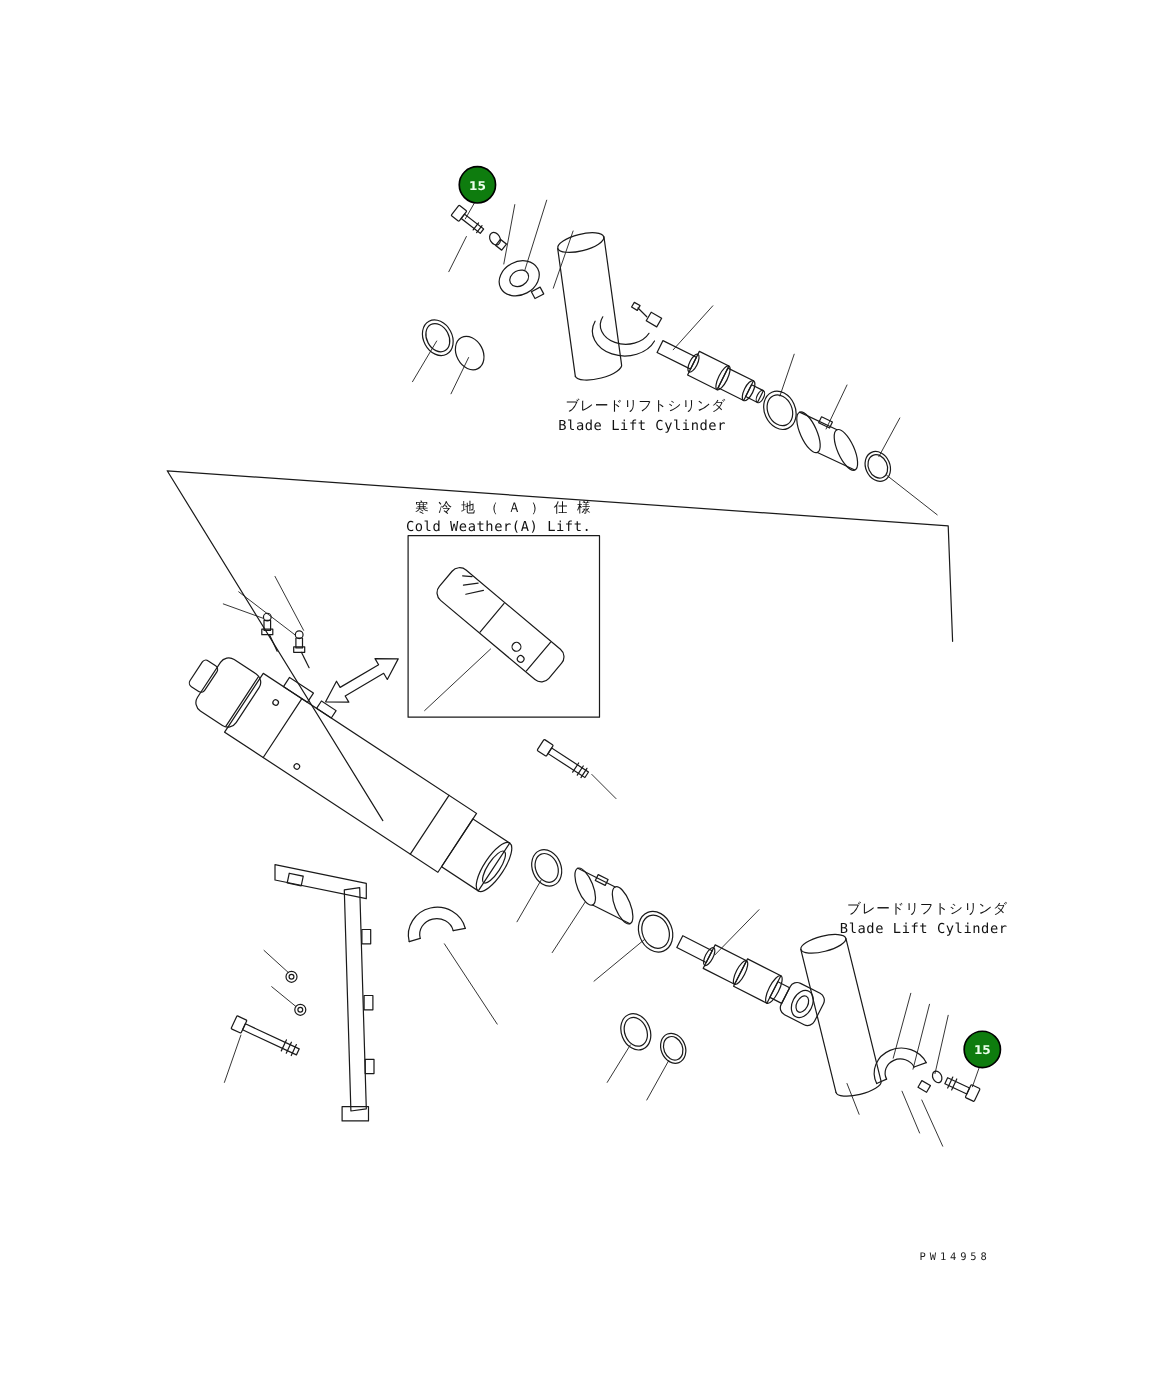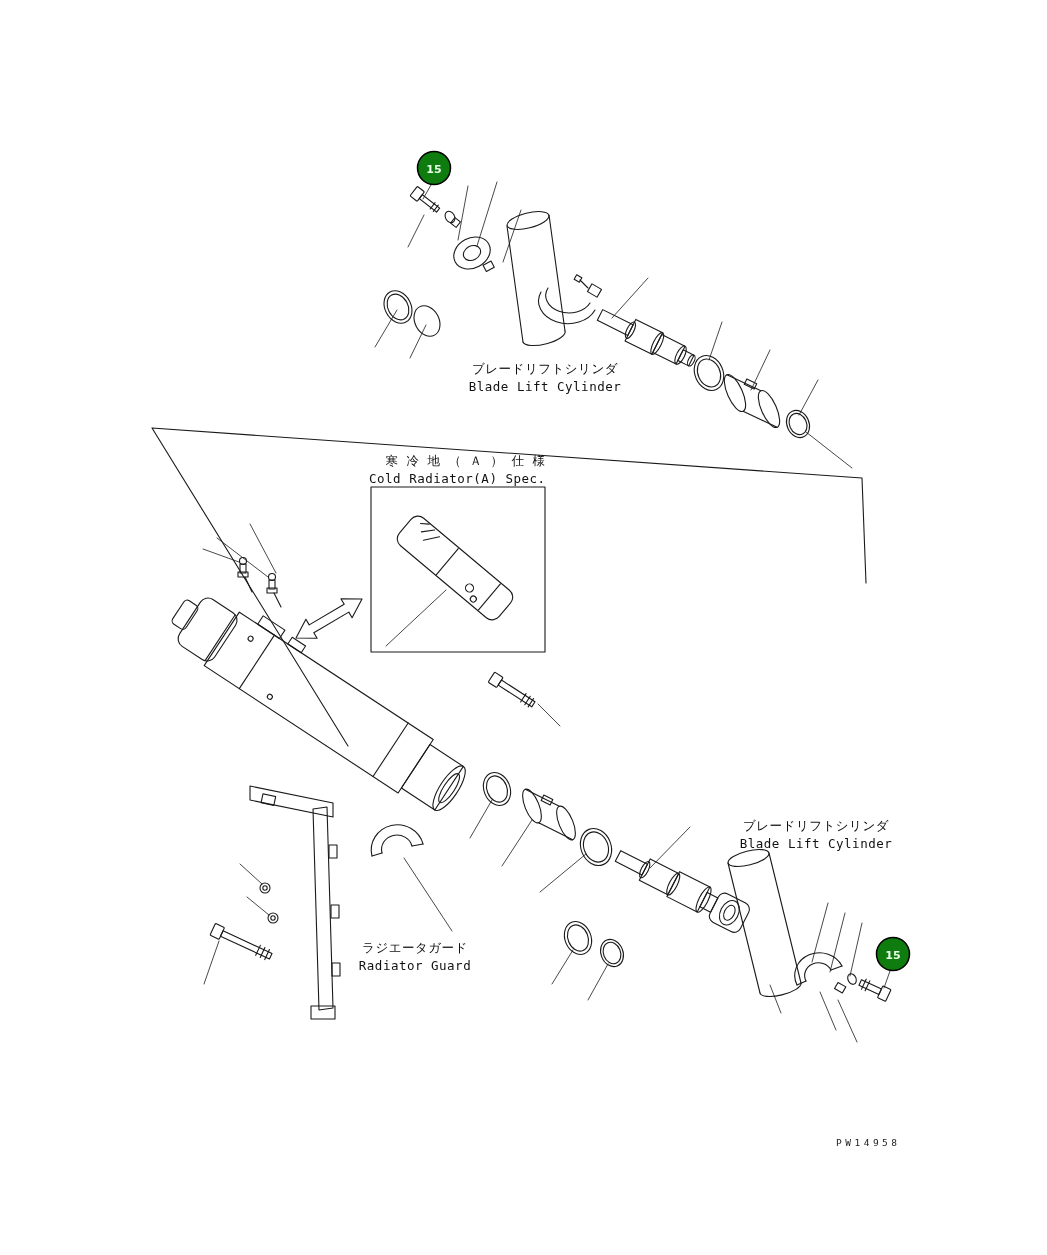--- a/index.html
+++ b/index.html
@@ -6,21 +6,21 @@
   html,body { background:#ffffff; }
   .page {
     position:relative; width:1047px; height:1255px;
     background:#ffffff; overflow:hidden;
     font-family:"DejaVu Sans", sans-serif;
   }
   svg.art { position:absolute; left:0; top:0; }
   .lbl {
     position:absolute; color:#111;
     font-family:"DejaVu Sans Mono","DejaVu Sans",monospace;
-    font-size:12.5px; line-height:1.45; text-align:center;
+    font-size:12.5px; line-height:1.45; text-align:right;
     white-space:nowrap; letter-spacing:0.5px;
   }
   .lbl.left { text-align:right; }
   .pwnum {
     position:absolute; left:836px; top:1092px;
     font-size:9.5px; letter-spacing:3.5px; color:#222;
     font-family:"DejaVu Sans Mono","DejaVu Sans",monospace;
     margin-top:45px;
   }
   .badge-text {
@@ -294,28 +294,24 @@
     </g>
   </svg>
 
   <div class="lbl" style="left:430px; top:360px; width:230px;">
     <div>ブレードリフトシリンダ</div>
     <div>Blade Lift Cylinder</div>
   </div>
 
   <div class="lbl left" style="left:369px; top:452px;">
     <div>寒 冷 地 （ Ａ ） 仕 様</div>
-    <div>Cold Radiator(A) Spec.</div>
+    <div>Cold Weather(A) Lift.</div>
   </div>
 
   <div class="lbl" style="left:716px; top:817px; width:200px;">
     <div>ブレードリフトシリンダ</div>
     <div>Blade Lift Cylinder</div>
   </div>
 
-  <div class="lbl" style="left:330px; top:939px; width:170px;">
-    <div>ラジエータガード</div>
-    <div>Radiator Guard</div>
-  </div>
 
   <div class="pwnum">PW14958</div>
 
 </div>
 
 </body></html>

